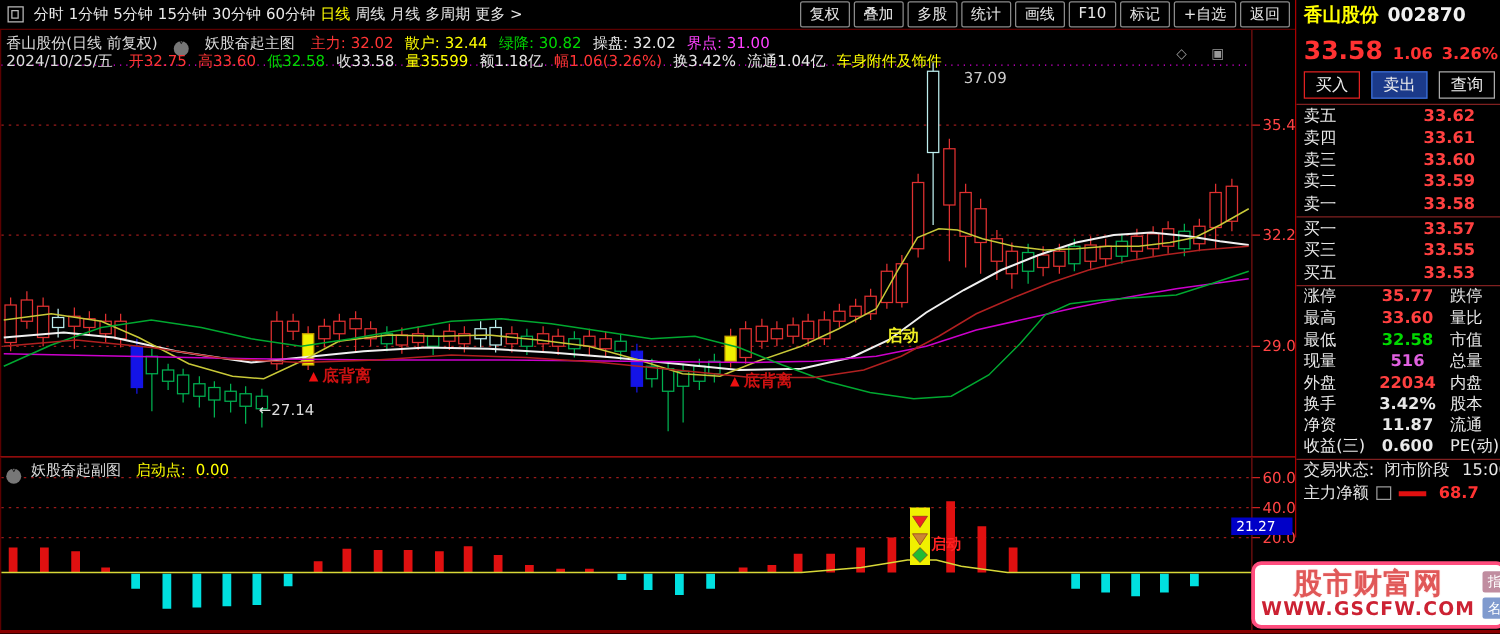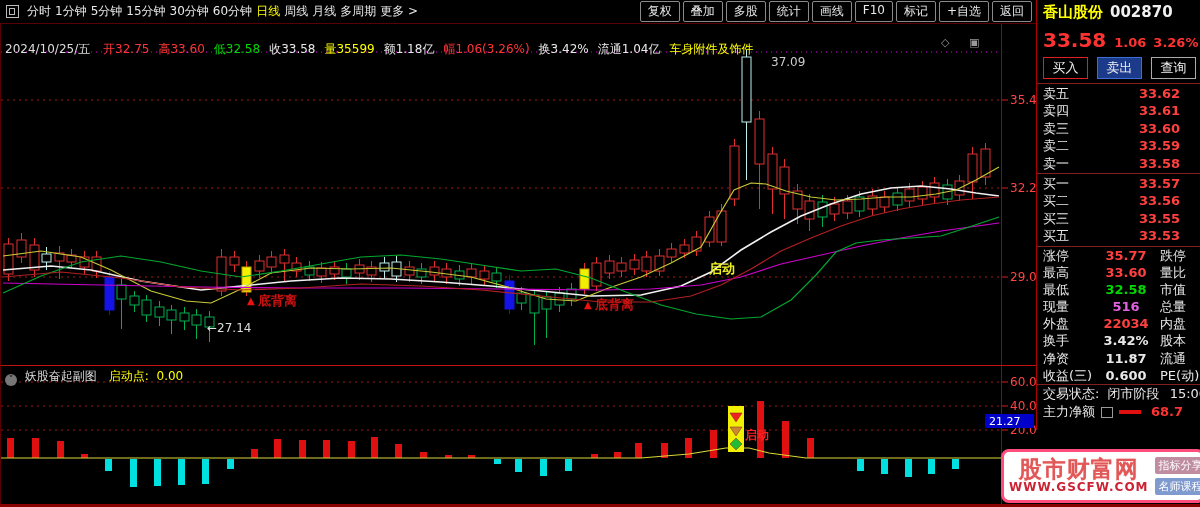--- a/index.html
+++ b/index.html
@@ -61,21 +61,21 @@
   .tick-row{height:18px;line-height:18px;padding-left:10px;white-space:nowrap;}
   .tick-row .t{color:#e8e8e8;margin-right:18px;}
   .tick-row .p{color:#ff4040;font-weight:bold;margin-right:24px;}
   .tick-row .v{color:#ffff00;font-weight:bold;}
   
   .watermark{position:absolute;left:1001px;top:449px;width:188px;height:46px;background:#ffffff;
     border:3px solid #ff4d7e;border-radius:8px;display:flex;align-items:center;padding:1px 5px;gap:6px;z-index:9;}
   .wm-left{flex:1;text-align:center;}
   .wm-title{font-size:23px;font-weight:bold;color:#e05858;letter-spacing:1px;line-height:22px;
     text-shadow:0 0 1px #ffb0b0;white-space:nowrap;}
-  .wm-url{font-size:12px;font-weight:bold;color:#cc2233;letter-spacing:1px;white-space:nowrap;}
+  .wm-url{font-size:15px;font-weight:bold;color:#cc2233;letter-spacing:1px;white-space:nowrap;}
   .wm-badges{display:flex;flex-direction:column;gap:4px;}
   .wm-badge{font-size:11px;color:#fff;padding:1px 4px;border-radius:2px;white-space:nowrap;}
   .wm-badge.b0{background:#c08da0;}
   .wm-badge.b1{background:#7f9ace;}
 </style>
 </head>
 <body>
 
 <div class="screen">
 
@@ -294,20 +294,26 @@
         <g>
           <text x="770" y="66" fill="#cccccc" font-size="12" font-weight="normal">37.09</text>
           <text x="206" y="332" fill="#dddddd" font-size="12" font-weight="normal">←27.14</text>
           <text x="246" y="304" fill="#ee1111" font-size="10" font-weight="bold">▲</text>
           <text x="257" y="305" fill="#cc1111" font-size="13" font-weight="bold">底背离</text>
           <text x="583" y="308" fill="#ee1111" font-size="10" font-weight="bold">▲</text>
           <text x="594" y="309" fill="#cc1111" font-size="13" font-weight="bold">底背离</text>
           <text x="708" y="273" fill="#eeee22" font-size="13" font-weight="bold">启动</text>
         </g>
       </svg>
+    <div class="hdr1">
+      <span>香山股份(日线 前复权)</span>
+      <span class="ind-icon">˅</span>
+      <span>妖股奋起主图</span>
+      <span id="hdr1-fields"><span style="color: rgb(255, 53, 53);">主力: 32.02</span><span style="color: rgb(255, 255, 0);">散户: 32.44</span><span style="color: rgb(0, 216, 0);">绿降: 30.82</span><span style="color: rgb(232, 232, 232);">操盘: 32.02</span><span style="color: rgb(255, 64, 255);">界点: 31.00</span></span>
+    </div>
     <div class="hdr2">
       <span>2024/10/25/五</span>
       <span id="hdr2-fields"><span style="color: rgb(255, 53, 53);">开32.75</span><span style="color: rgb(255, 53, 53);">高33.60</span><span style="color: rgb(0, 216, 0);">低32.58</span><span style="color: rgb(232, 232, 232);">收33.58</span><span style="color: rgb(255, 255, 0);">量35599</span><span style="color: rgb(232, 232, 232);">额1.18亿</span><span style="color: rgb(255, 53, 53);">幅1.06(3.26%)</span><span style="color: rgb(232, 232, 232);">换3.42%</span><span style="color: rgb(232, 232, 232);">流通1.04亿</span><span style="color: rgb(255, 255, 0);">车身附件及饰件</span></span>
     </div>
     <div class="corner-icons">
       <span>◇</span>
       <span>▣</span>
     </div>
   </div>
 
@@ -422,24 +428,20 @@
           <span class="val">33.58</span>
         </div>
       </div>
     <div class="sep"></div>
     <div class="book" id="bids">
         <div class="book-row">
           <span class="lbl">买一</span>
           <span class="val">33.57</span>
         </div>
         <div class="book-row">
-          <span class="lbl">买二</span>
-          <span class="val">33.56</span>
-        </div>
-        <div class="book-row">
           <span class="lbl">买三</span>
           <span class="val">33.55</span>
         </div>
         <div class="book-row">
           <span class="lbl">买五</span>
           <span class="val">33.53</span>
         </div>
       </div>
     <div class="sep"></div>
     <div id="stats">

